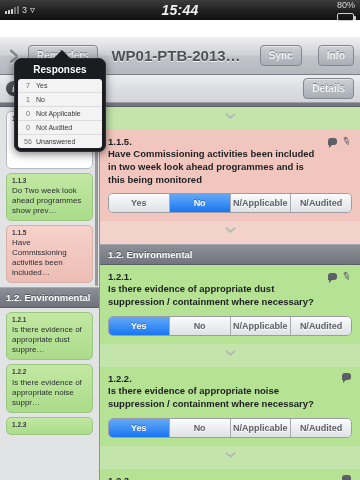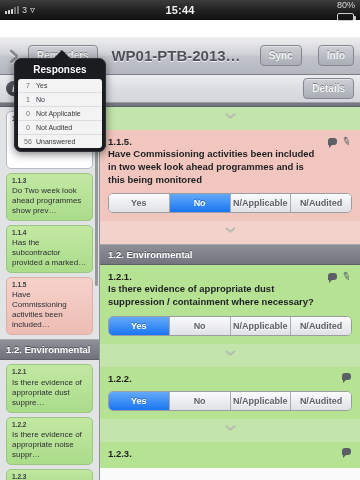--- a/index.html
+++ b/index.html
@@ -23,21 +23,21 @@
   .sb-left { display: flex; align-items: center; gap: 3px; }
   .sig { display: flex; align-items: flex-end; gap: 1px; height: 8px; }
   .sig i { display: block; width: 2px; background: #d8d8d8; border-radius: .5px; }
   .sig i:nth-child(1){height:3px} .sig i:nth-child(2){height:4px}
   .sig i:nth-child(3){height:5px} .sig i:nth-child(4){height:7px; background:#777}
   .sig i:nth-child(5){height:8px; background:#777}
   .carrier { font-size: 9px; color: #d8d8d8; }
   .wifi { font-size: 10px; color: #dedede; line-height: 1; }
   .sb-center {
     position: absolute; left: 0; right: 0; text-align: center;
-    font-size: 11px; font-weight: bold; color: #f0f0f0; letter-spacing: .2px;
+    font-size: 14px; font-weight: bold; color: #f0f0f0; letter-spacing: .2px; font-style: italic;
   }
   .sb-right { margin-left: auto; display: flex; align-items: center; gap: 3px; z-index: 2; flex-direction: column; }
   .batt-pct { font-size: 9px; color: #d8d8d8; }
   .batt {
     width: 17px; height: 8px; border: 1px solid #cfcfcf; border-radius: 2px;
     position: relative; padding: 1px;
   }
   .batt::after {
     content:""; position:absolute; right:-3px; top:2px; width:2px; height:4px;
     background:#cfcfcf; border-radius:0 1px 1px 0;
@@ -258,21 +258,20 @@
   </div>
 
   <div class="content">
     <div class="sidebar" id="sidebar">
       <div class="sb-scroll"></div>
     <div class="sb-section">1. </div>
         <div class="sb-item" style="height: 58px;">
           <span class="num">1.1</span>
         </div>
         <div class="sb-item green"><span class="num">1.1.3</span><span>Do Two week look ahead programmes show prev…</span></div>
-        <div class="sb-item green"><span class="num">1.1.4</span><span>Has the subcontractor provided a marked…</span></div>
         <div class="sb-item red"><span class="num">1.1.5</span><span>Have Commissioning activities been included…</span></div>
         <div class="sb-section">1.2. Environmental</div>
         <div class="sb-item green"><span class="num">1.2.1</span><span>Is there evidence of appropriate dust suppre…</span></div>
         <div class="sb-item green"><span class="num">1.2.2</span><span>Is there evidence of appropriate noise suppr…</span></div>
         <div class="sb-item green">
           <span class="num">1.2.3</span>
         </div>
       </div>
     <div class="main" id="main">
         <div class="sec-head">1.1. Planning</div>
@@ -306,20 +305,21 @@
             <div>N/Applicable</div>
             <div>N/Audited</div>
           </div>
         </div>
         <div class="divider green"><span class="v"></span></div>
         <div class="qcard green">
           <div class="q-icons">
             <span class="ico-comment"></span>
           </div>
           <div class="q-num">1.2.2.</div>
+          <div class="q-text">Is there evidence of appropriate noise suppression / containment where necessary?</div>
           <div class="seg">
             <div class="sel">Yes</div>
             <div>No</div>
             <div>N/Applicable</div>
             <div>N/Audited</div>
           </div>
         </div>
         <div class="divider green"><span class="v"></span></div>
         <div class="qcard green">
           <div class="q-icons">

